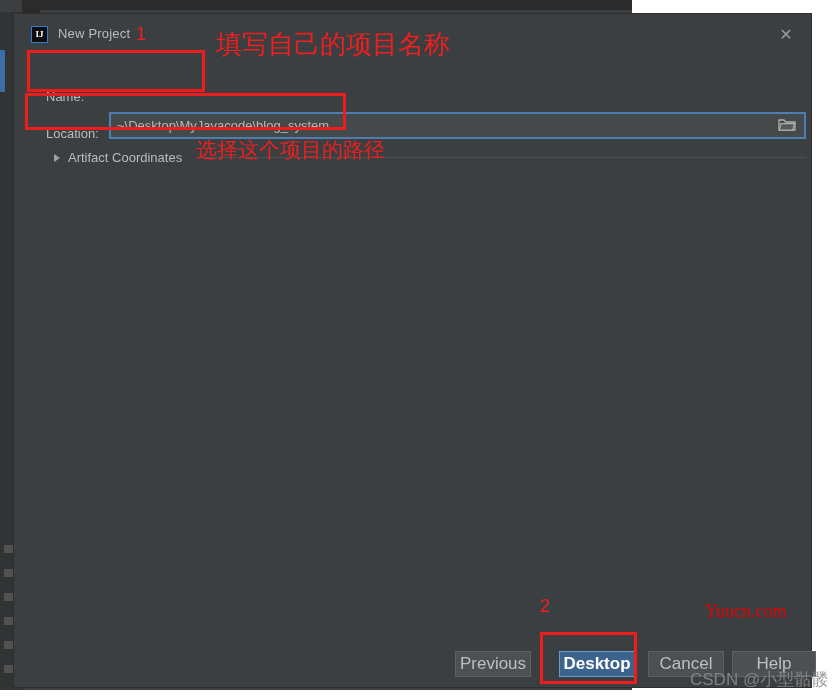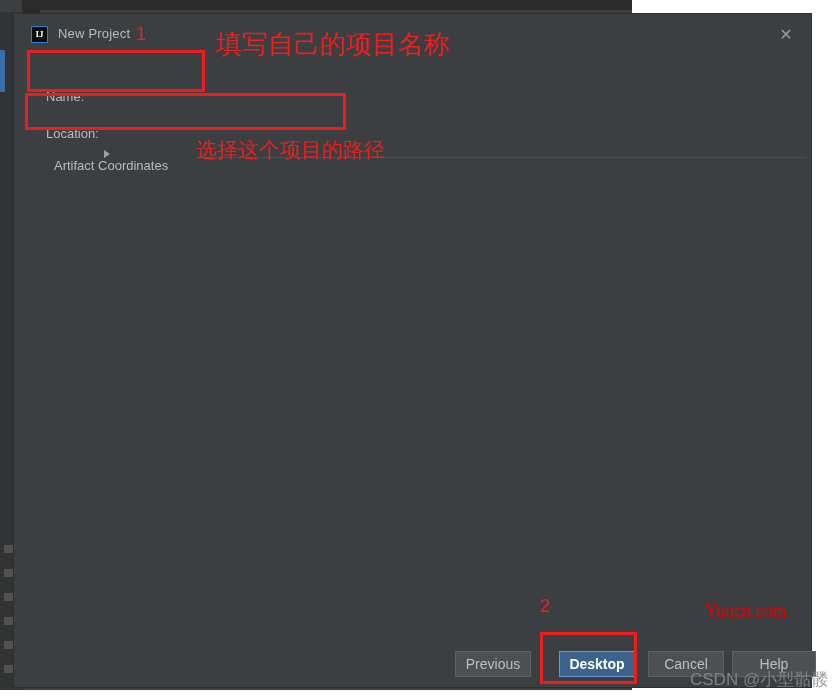--- a/index.html
+++ b/index.html
@@ -177,21 +177,20 @@
   }
 
   
   #artifact-row {
     position: absolute;
     left: 40px;
     top: 136px;
     display: flex;
     align-items: center;
     cursor: pointer;
-    flex-direction: column;
   }
   #artifact-arrow {
     width: 0; height: 0;
     border-left: 6px solid #a0a0a0;
     border-top: 4px solid transparent;
     border-bottom: 4px solid transparent;
     margin-right: 8px;
   }
   #artifact-label {
     font-size: 13px;
@@ -208,21 +207,21 @@
   }
 
   
   .dlg-btn {
     position: absolute;
     height: 26px;
     box-sizing: border-box;
     background: #4c5052;
     border: 1px solid #5e6163;
     color: #bfbfbf;
-    font-size: 14px;
+    font-size: 17px;
     font-family: "Liberation Sans", sans-serif;
     cursor: pointer;
     text-align: center;
     line-height: 24px;
     padding: 0;
   }
   #btn-previous { left: 441px; top: 637px; width: 76px; }
   #btn-finish   {
     left: 545px; top: 637px; width: 76px;
     background: #3c638c;
@@ -297,20 +296,29 @@
 
   <div id="titlebar">
     <div id="ij-icon">IJ</div>
     <div id="dialog-title">New Project</div>
     <div id="close-btn">✕</div>
   </div>
 
   <div class="form-label" id="name-label">Name:</div>
 
   <div class="form-label" id="location-label">Location:</div>
+  <div id="location-wrap">
+    <input id="location-input" type="text" value="~\Desktop\MyJavacode\blog_system" style="">
+    <div id="browse-btn">
+      <svg width="26" height="18" viewBox="0 0 26 18" aria-hidden="true">
+        <path d="M5 4 h5 l1.6 2 H21 v8 H5 Z" fill="none" stroke="#b0b0b0" stroke-width="1.3"></path>
+        <path d="M7 7.6 h13.5 l-1.8 6.4 H5.2 Z" fill="#55595b" stroke="#b0b0b0" stroke-width="1.1"></path>
+      </svg>
+    </div>
+  </div>
 
   <div id="artifact-row">
     <span id="artifact-arrow"></span>
     <span id="artifact-label">Artifact Coordinates</span>
   </div>
   <div id="artifact-sep"></div>
 
   <button class="dlg-btn" id="btn-previous">Previous</button>
   <button class="dlg-btn" id="btn-finish">Desktop</button>
   <button class="dlg-btn" id="btn-cancel">Cancel</button>

